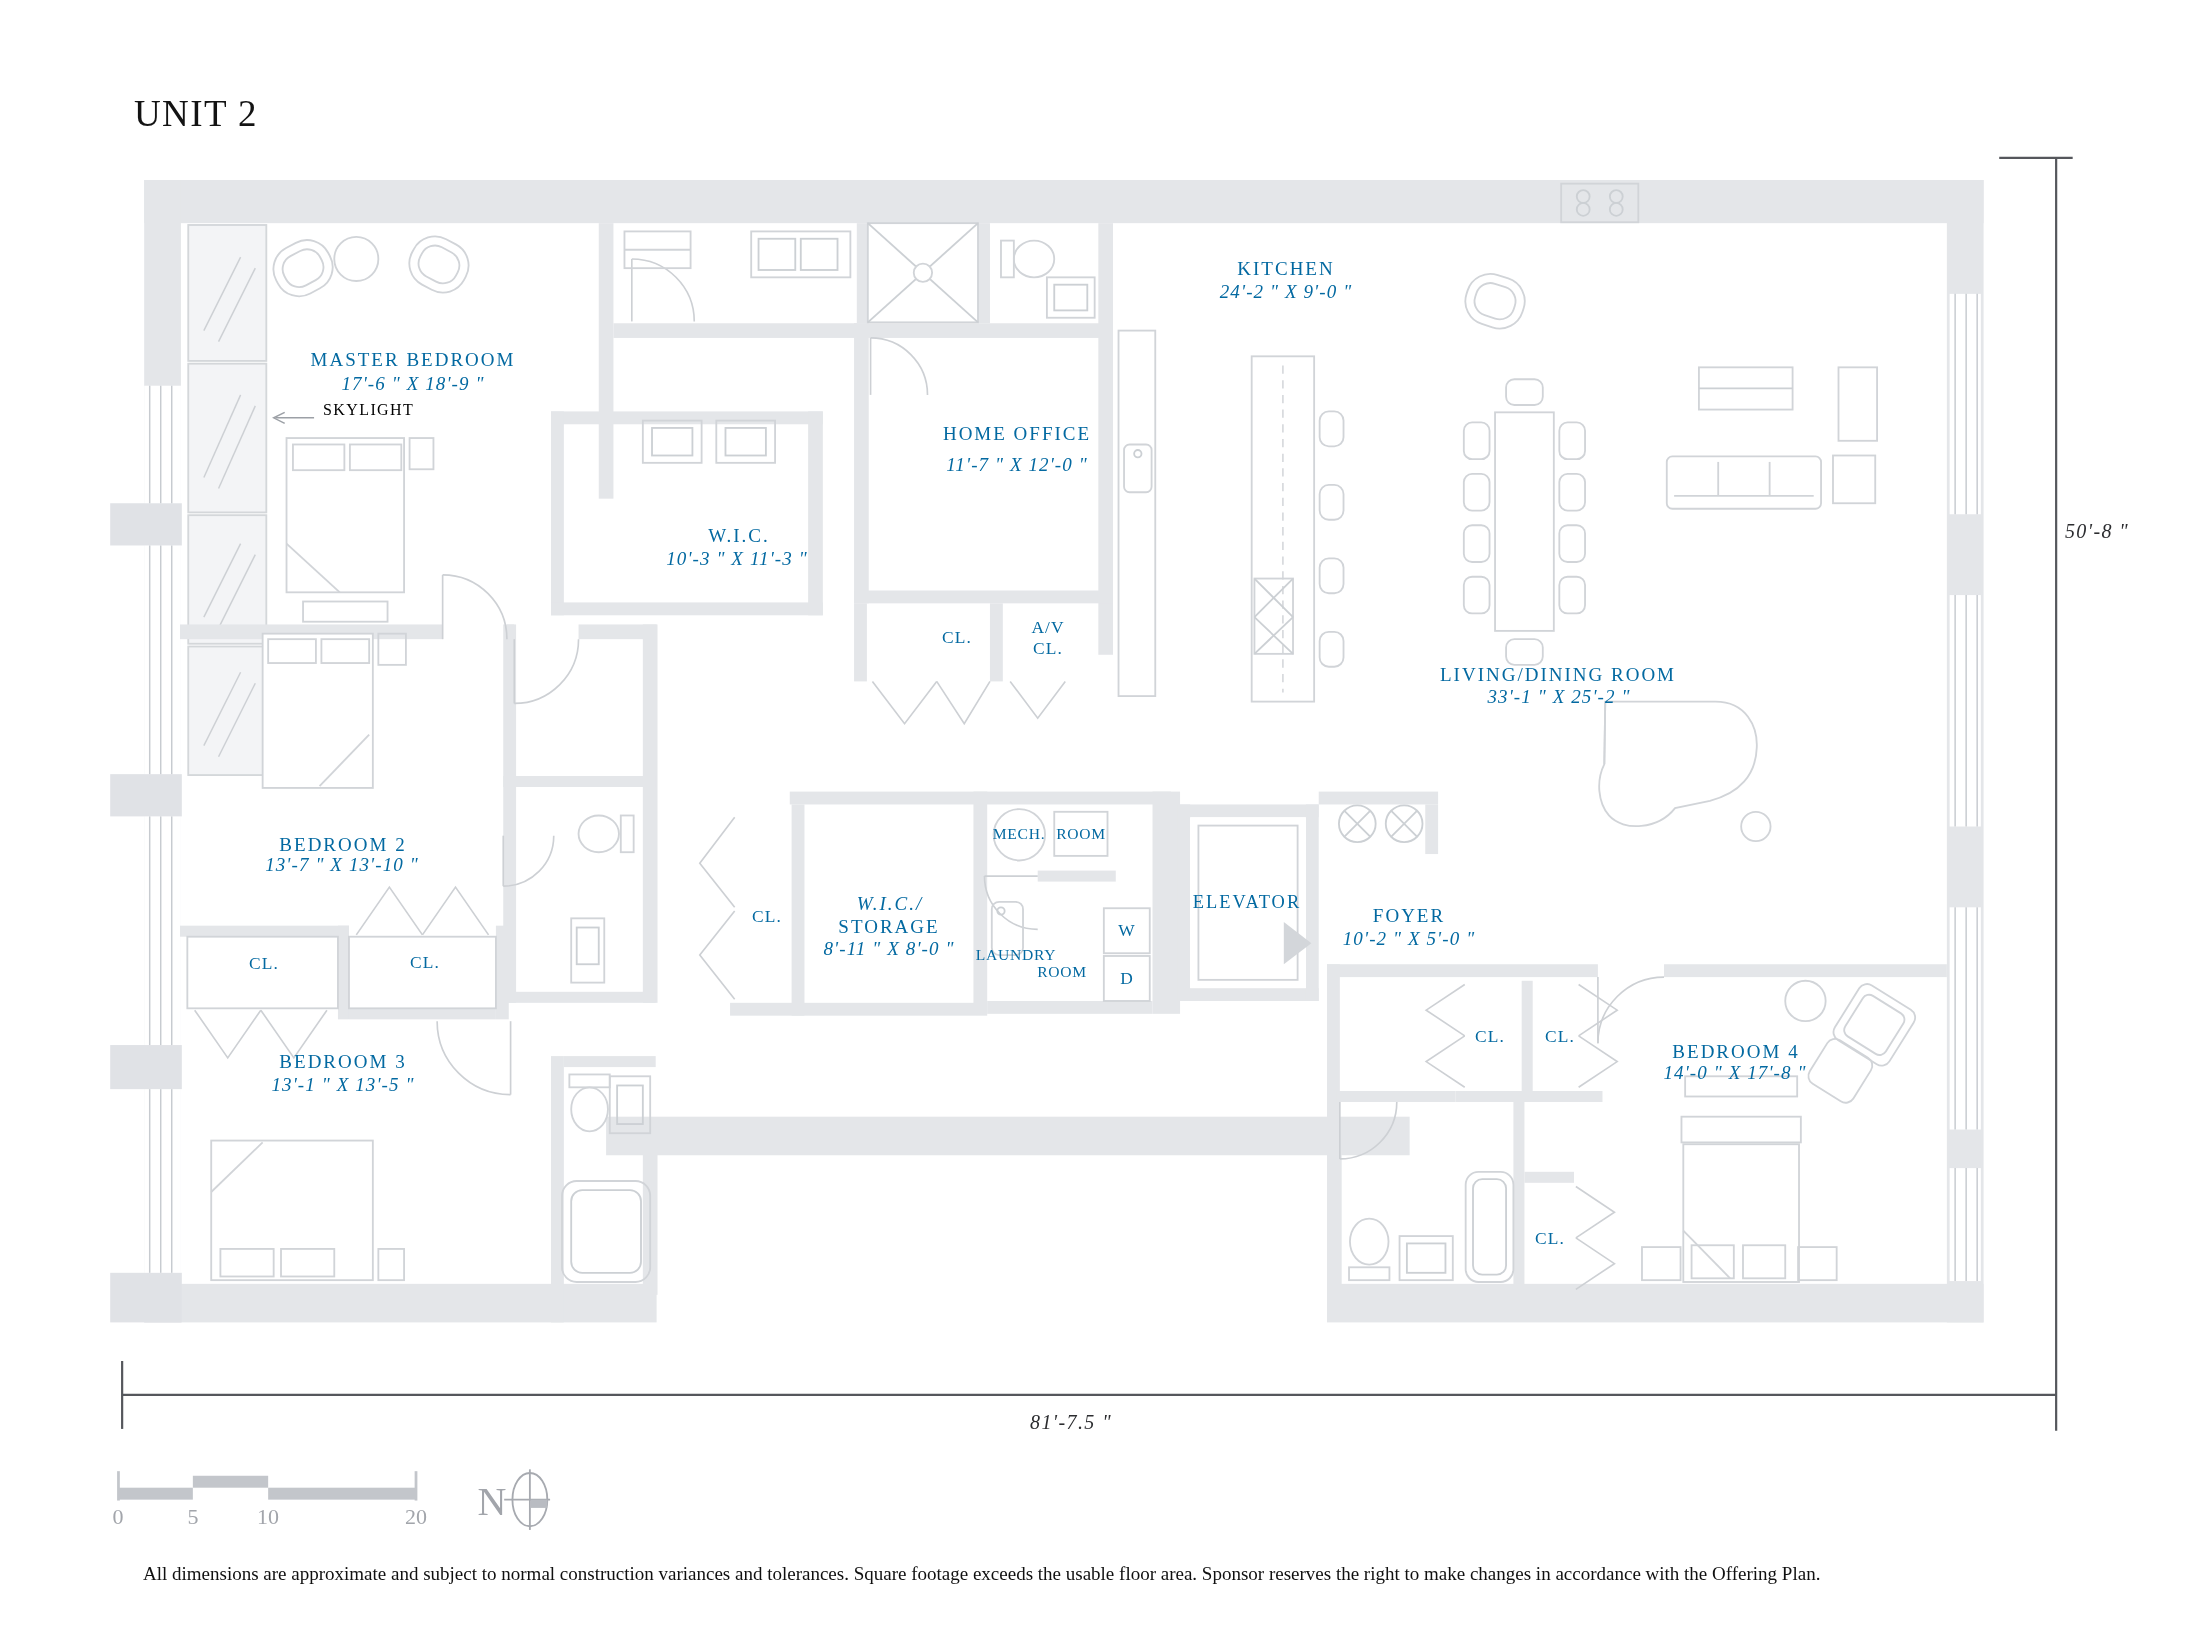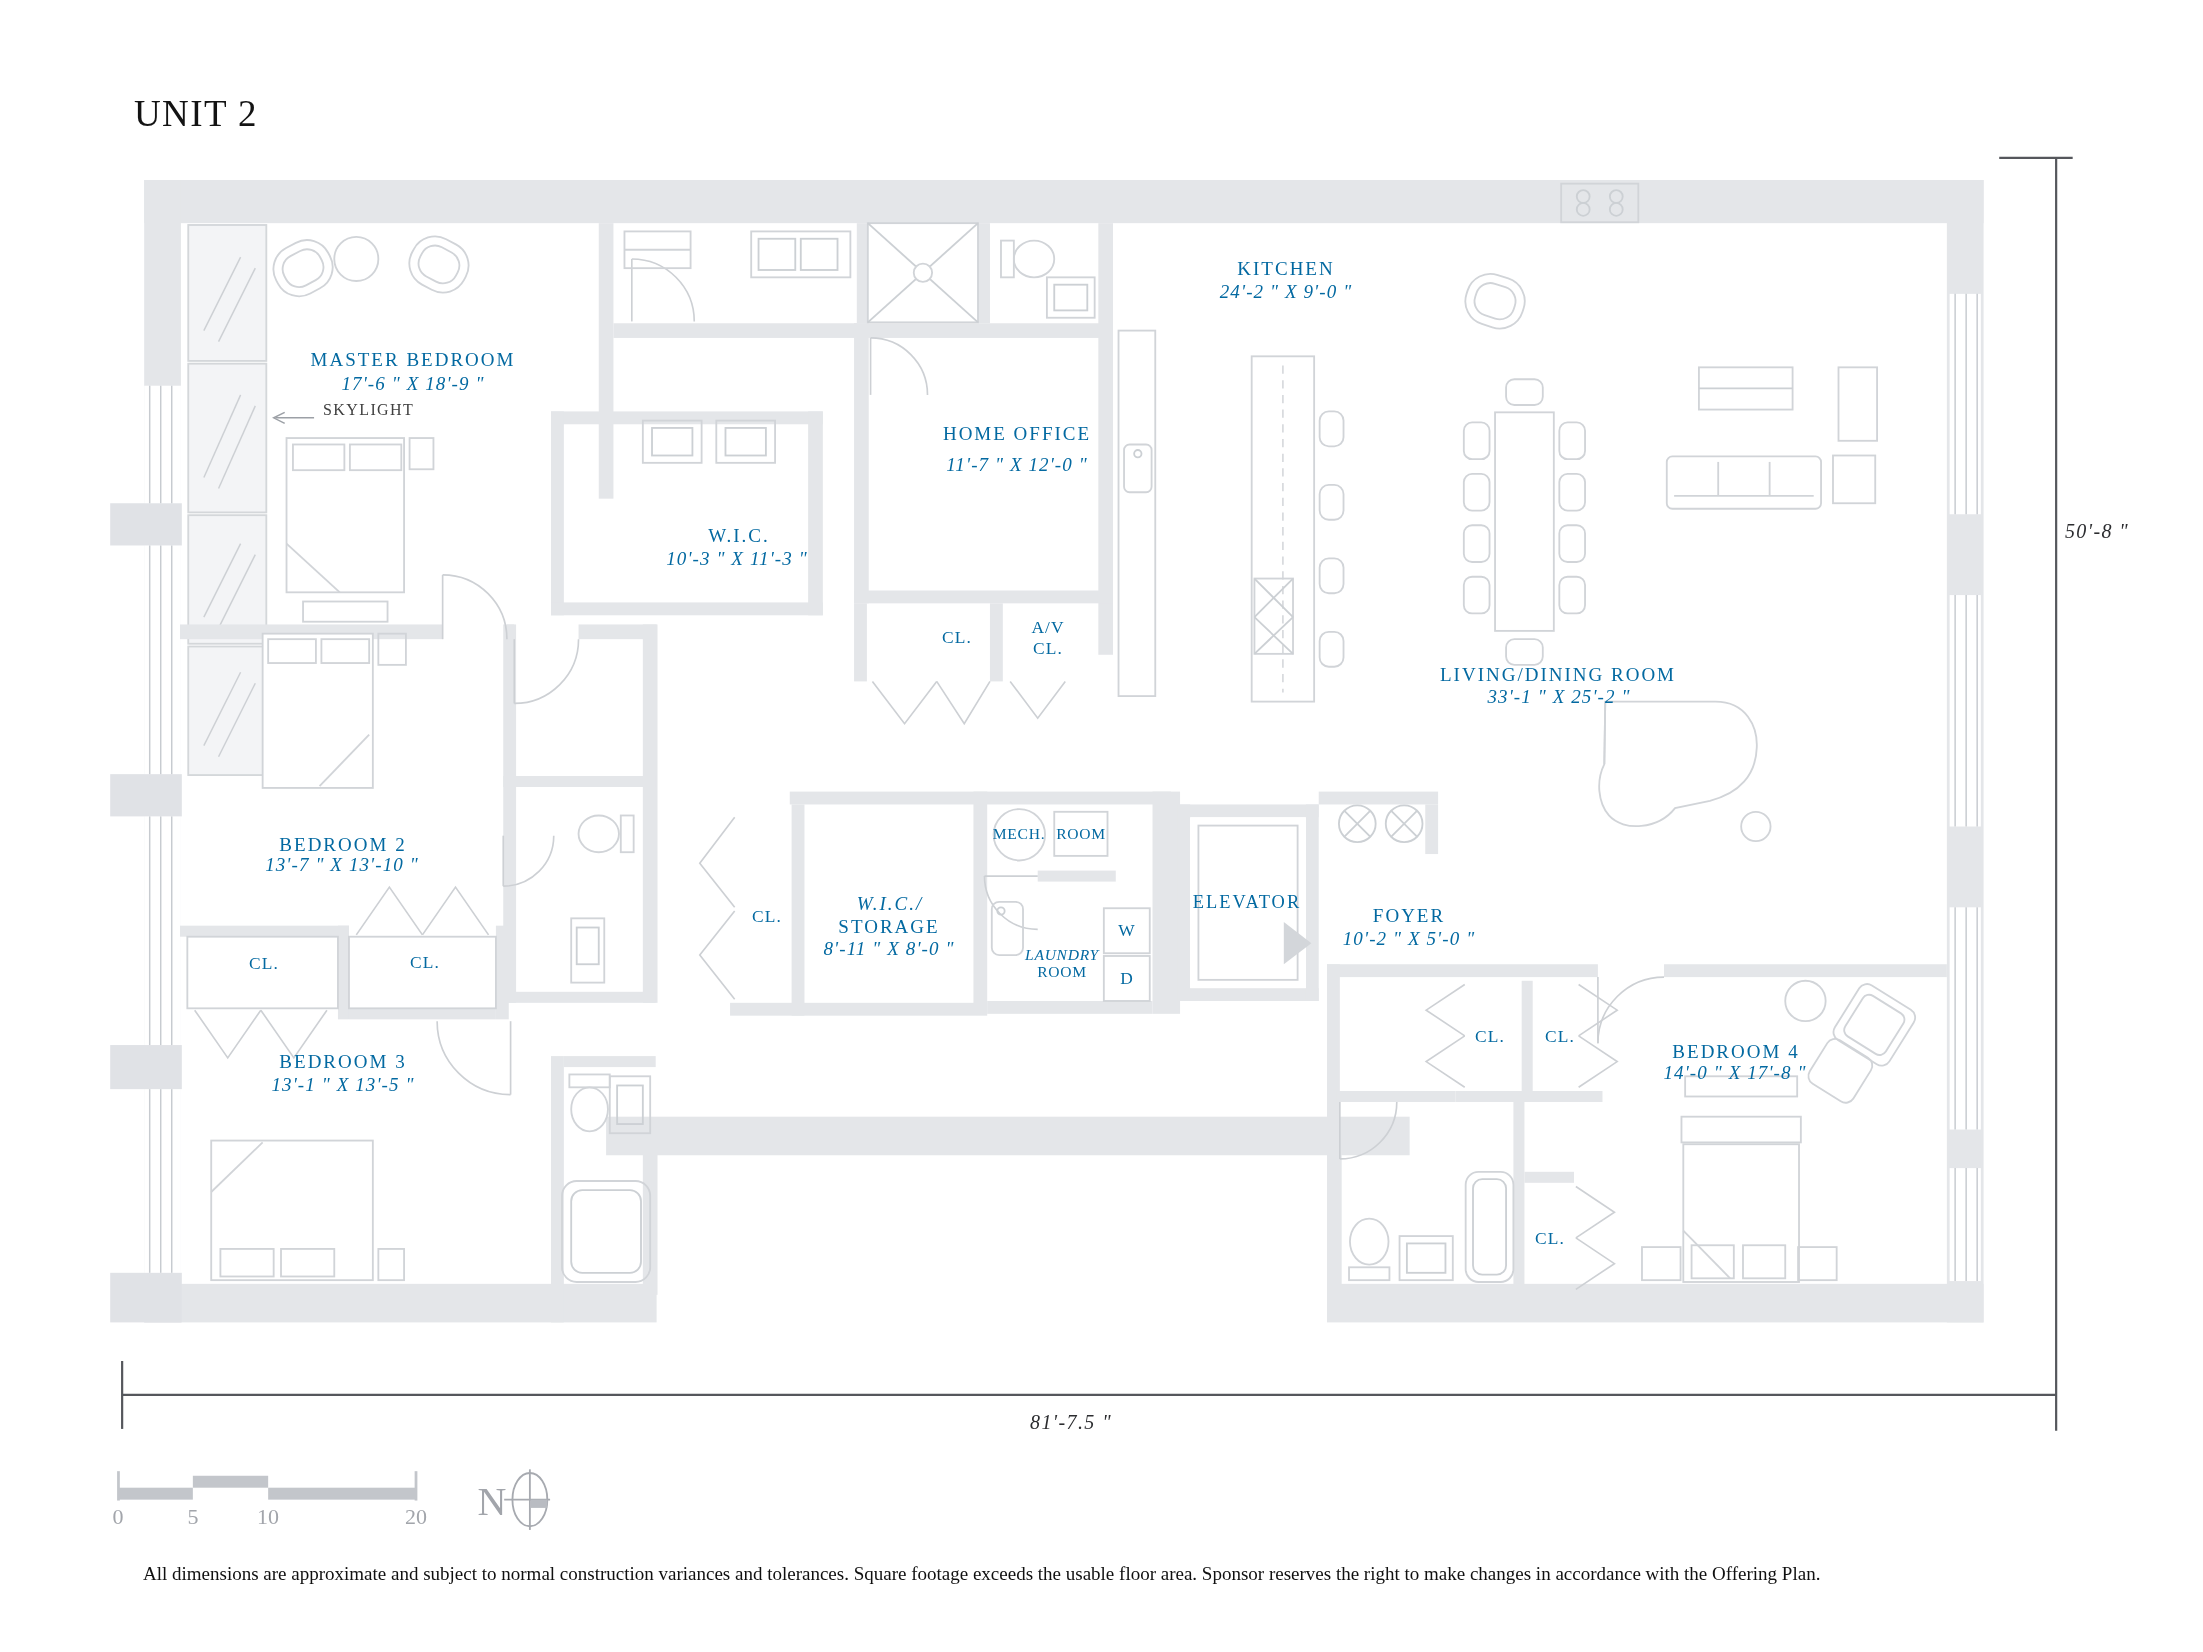--- a/index.html
+++ b/index.html
@@ -26,21 +26,21 @@
 
   .lbl{position:absolute;transform:translate(-50%,-50%);white-space:nowrap;color:#0369a1;text-align:center;}
   .name{font-size:19px;letter-spacing:2px;}
   .dims{font-size:19px;font-style:italic;letter-spacing:1.1px;}
   .small{font-size:17.4px;letter-spacing:1.1px;}
   .tiny{font-size:15.6px;letter-spacing:0.7px;}
   .dimtxt{font-size:20px;font-style:italic;letter-spacing:1.4px;color:#2c2d30;}
   .scaletxt{font-size:22px;color:#a2a5ab;}
   .north{font-size:40px;color:#a2a5ab;}
   #title{position:absolute;left:134px;top:92px;font-size:37px;letter-spacing:1.4px;color:#131313;}
-  #sky{position:absolute;left:323px;top:410px;transform:translateY(-50%);font-size:16px;letter-spacing:1.4px;color:#404040;white-space:nowrap;}
+  #sky{position:absolute;left:323px;top:410px;transform:translateY(-50%);font-size:16px;letter-spacing:1.4px;color:#000000;white-space:nowrap;}
   #disclaimer{position:absolute;left:143px;top:1563px;font-size:19px;color:#101010;white-space:nowrap;}
 </style>
 </head>
 <body>
 
 <div id="plan">
 
 <svg width="2204" height="1653" viewBox="0 0 2400 1800">
   <defs>
     <g id="tub">
@@ -462,21 +462,21 @@
 
 <div class="lbl name" style="left:890px;top:904px;font-style:italic;">W.I.C./</div>
 <div class="lbl name" style="left:889px;top:927px;">STORAGE</div>
 <div class="lbl dims" style="left:889px;top:949px;">8'-11 " X 8'-0 "</div>
 
 <div class="lbl small" style="left:767px;top:916px;">CL.</div>
 
 <div class="lbl tiny" style="left:1019px;top:834px;">MECH.</div>
 <div class="lbl tiny" style="left:1081px;top:834px;">ROOM</div>
 
-<div class="lbl tiny" style="left:1062px;top:955px;font-style:italic;">LAUNDRY</div>
+<div class="lbl tiny" style="left:1016px;top:955px;">LAUNDRY</div>
 <div class="lbl tiny" style="left:1062px;top:972px;">ROOM</div>
 <div class="lbl small" style="left:1127px;top:930px;">W</div>
 <div class="lbl small" style="left:1127px;top:978px;">D</div>
 
 <div class="lbl name" style="left:1247px;top:902px;font-size:18.4px;">ELEVATOR</div>
 
 <div class="lbl name" style="left:1409px;top:916px;">FOYER</div>
 <div class="lbl dims" style="left:1409px;top:939px;">10'-2 " X 5'-0 "</div>
 
 <div class="lbl small" style="left:1490px;top:1036px;">CL.</div>

